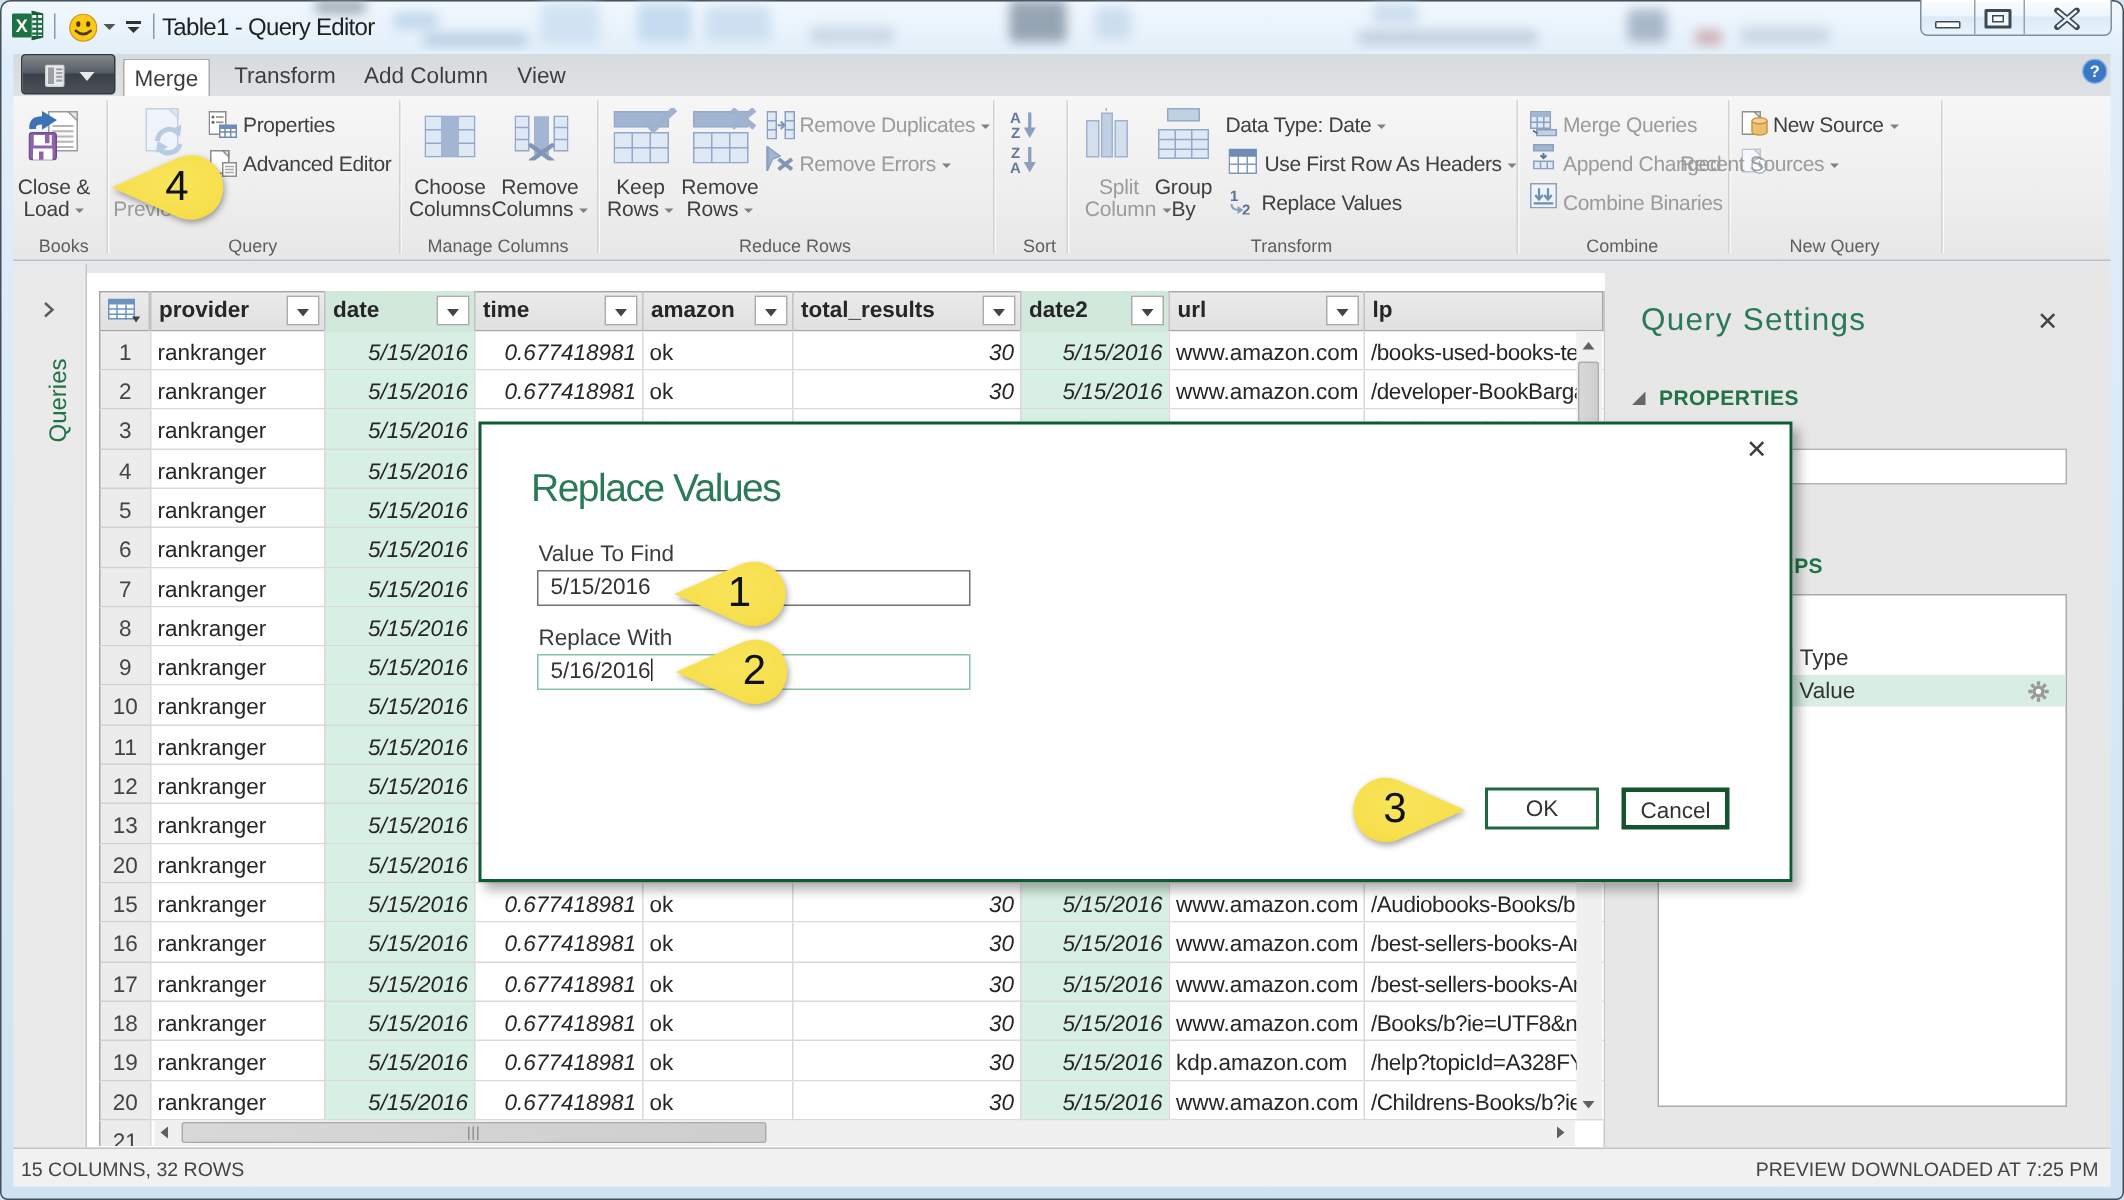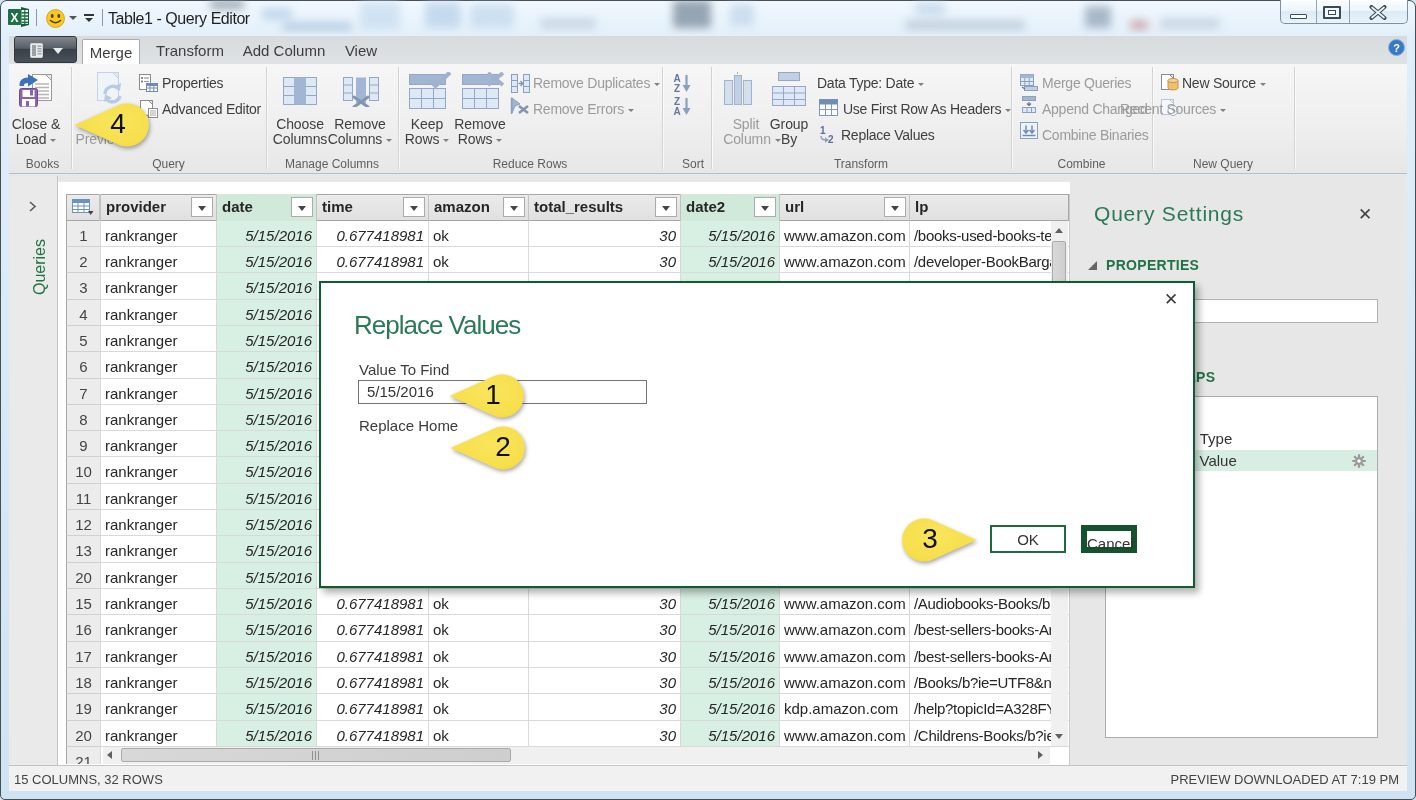--- a/index.html
+++ b/index.html
@@ -675,23 +675,24 @@
   </g>
     </g>
   <circle cx="7" cy="7" r="1.8" fill="#fff"></circle>
 </svg>
 
 <div class="dialog">
   <div class="dlg-title">Replace Values</div>
   <div class="dlg-x">✕</div>
   <div class="dlg-label" style="left:38px;top:78px">Value To Find</div>
   <div class="dlg-input" style="top:97px;border:1px solid #737373">5/15/2016</div>
-  <div class="dlg-label" style="left:38px;top:134px">Replace Home</div>
+  <div class="dlg-label" style="left:38px;top:134px">Replace With</div>
+  <div class="dlg-input" style="top:153px;border:1px solid #8ac2a1">5/16/2016<span style="display:inline-block;width:1px;height:15px;background:#222;vertical-align:-2px"></span></div>
   <div class="btn" style="left:669px;width:76px;border:2px solid #20683f">OK</div>
-  <div class="btn" style="left:760px;width:56px;border:6px solid #14532d">Cancel</div>
+  <div class="btn" style="left:760px;width:72px;border:3px solid #14532d">Cancel</div>
 </div>
 
 <svg class="tear" style="left:449px;top:373.5px" width="76" height="44" viewBox="0 0 76 44">
   <defs>
       <radialGradient id="g449" cx="55%" cy="42%" r="75%">
   <stop offset="0%" stop-color="#f9e45c"></stop>
         <stop offset="70%" stop-color="#f7df4b"></stop>
         <stop offset="100%" stop-color="#eed43c"></stop>
   </radialGradient>
     </defs>
@@ -727,14 +728,14 @@
         <stop offset="70%" stop-color="#f7df4b"></stop>
         <stop offset="100%" stop-color="#eed43c"></stop>
   </radialGradient>
     </defs>
   <path d="M0.5 22 L44.6 2.35 A 21.5 21.5 0 1 1 44.6 41.65 Z" fill="url(#g74)"></path>
 </svg>
 <div class="tearnum" style="left:110px;top:107.5px;width:16px;text-align:center">4</div>
 
 <div class="statusbar">
   <div class="abs" style="left:5px;top:6px">15 COLUMNS, 32 ROWS</div>
-  <div class="abs" style="right:8px;top:6px">PREVIEW DOWNLOADED AT 7:19 PM</div>
+  <div class="abs" style="right:8px;top:6px">PREVIEW DOWNLOADED AT 7:25 PM</div>
 </div>
 
 </body></html>

